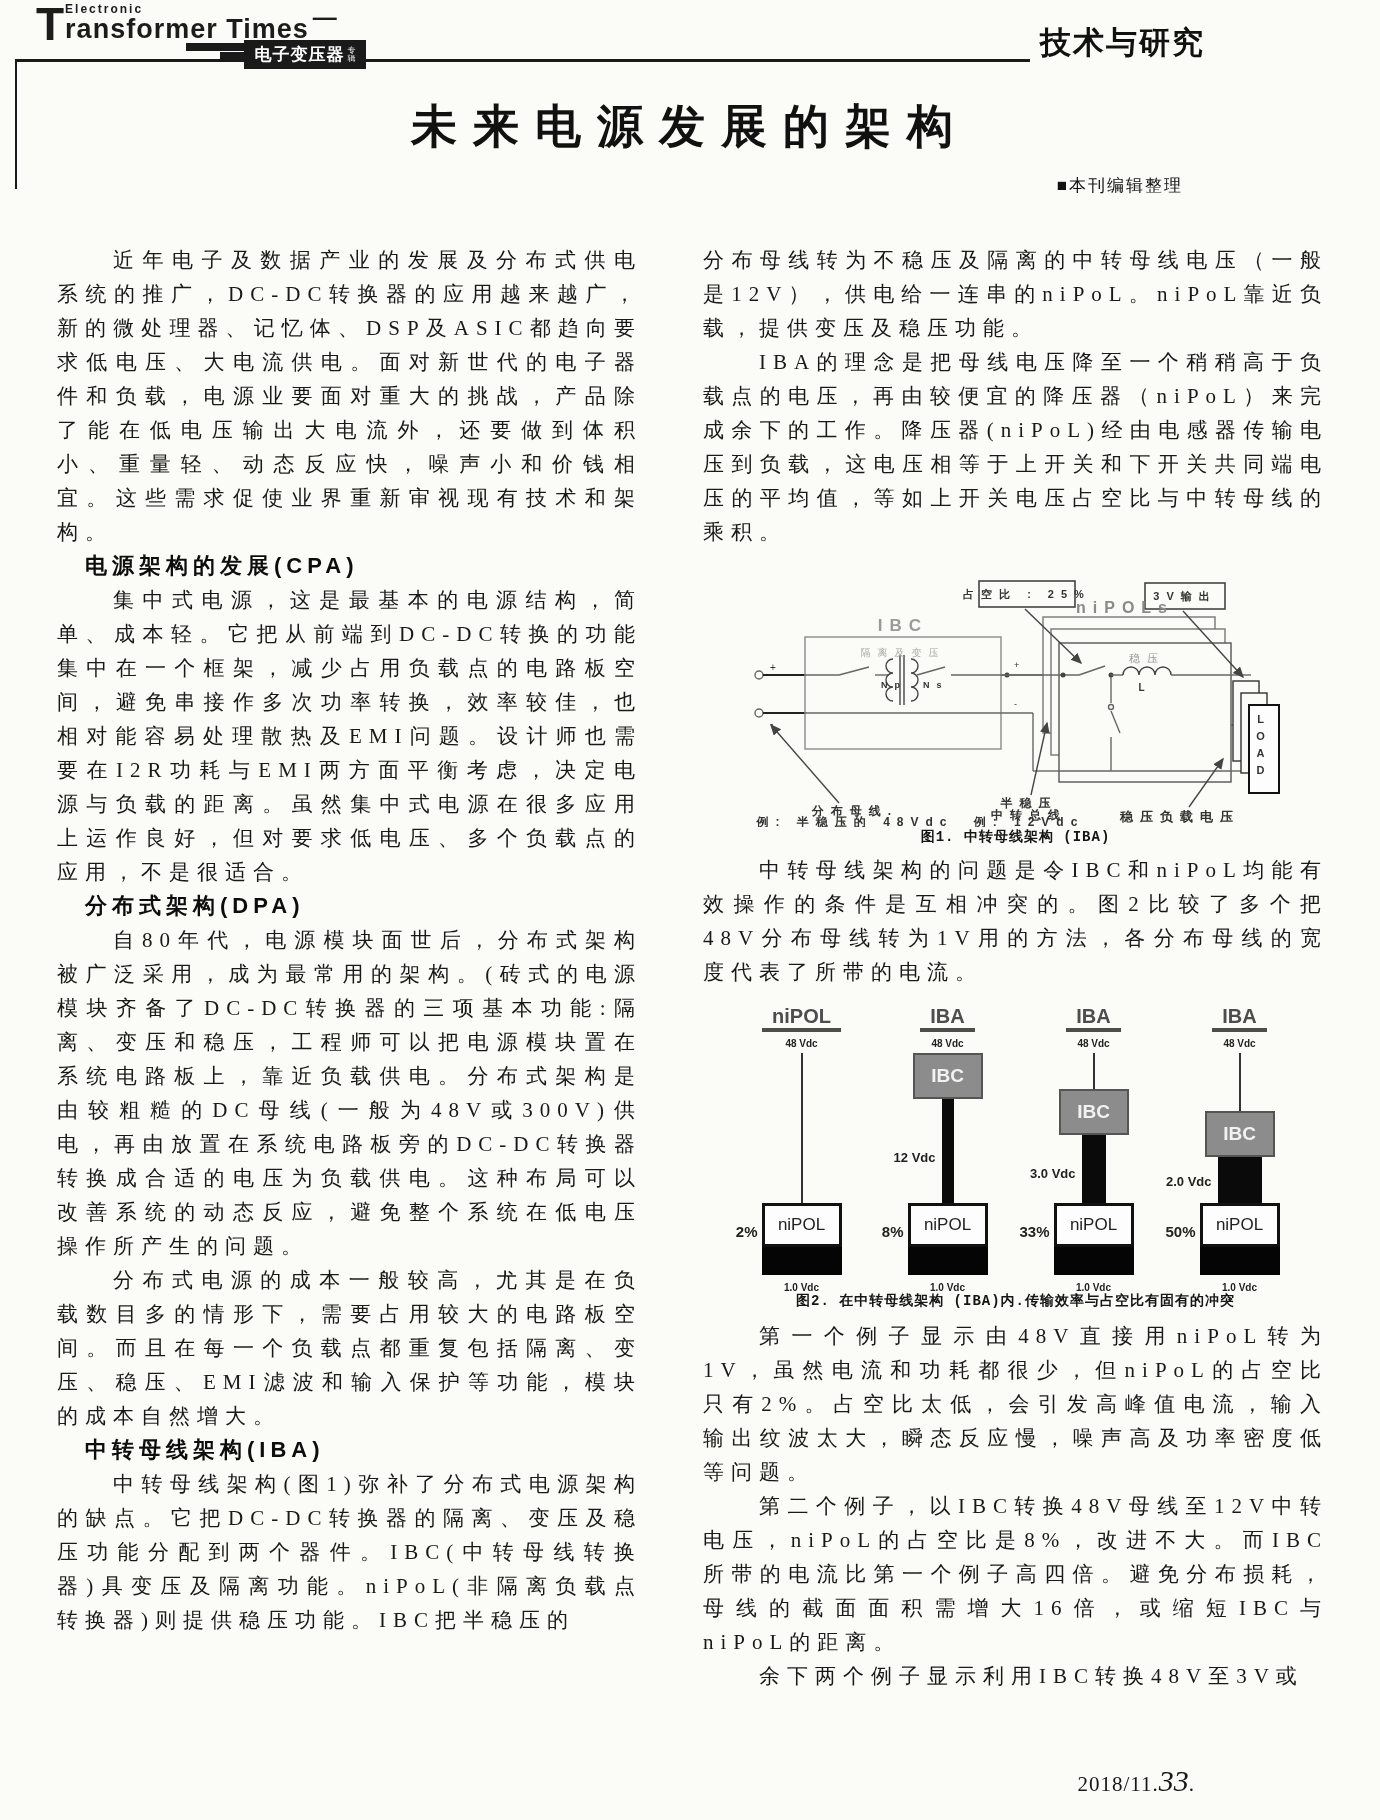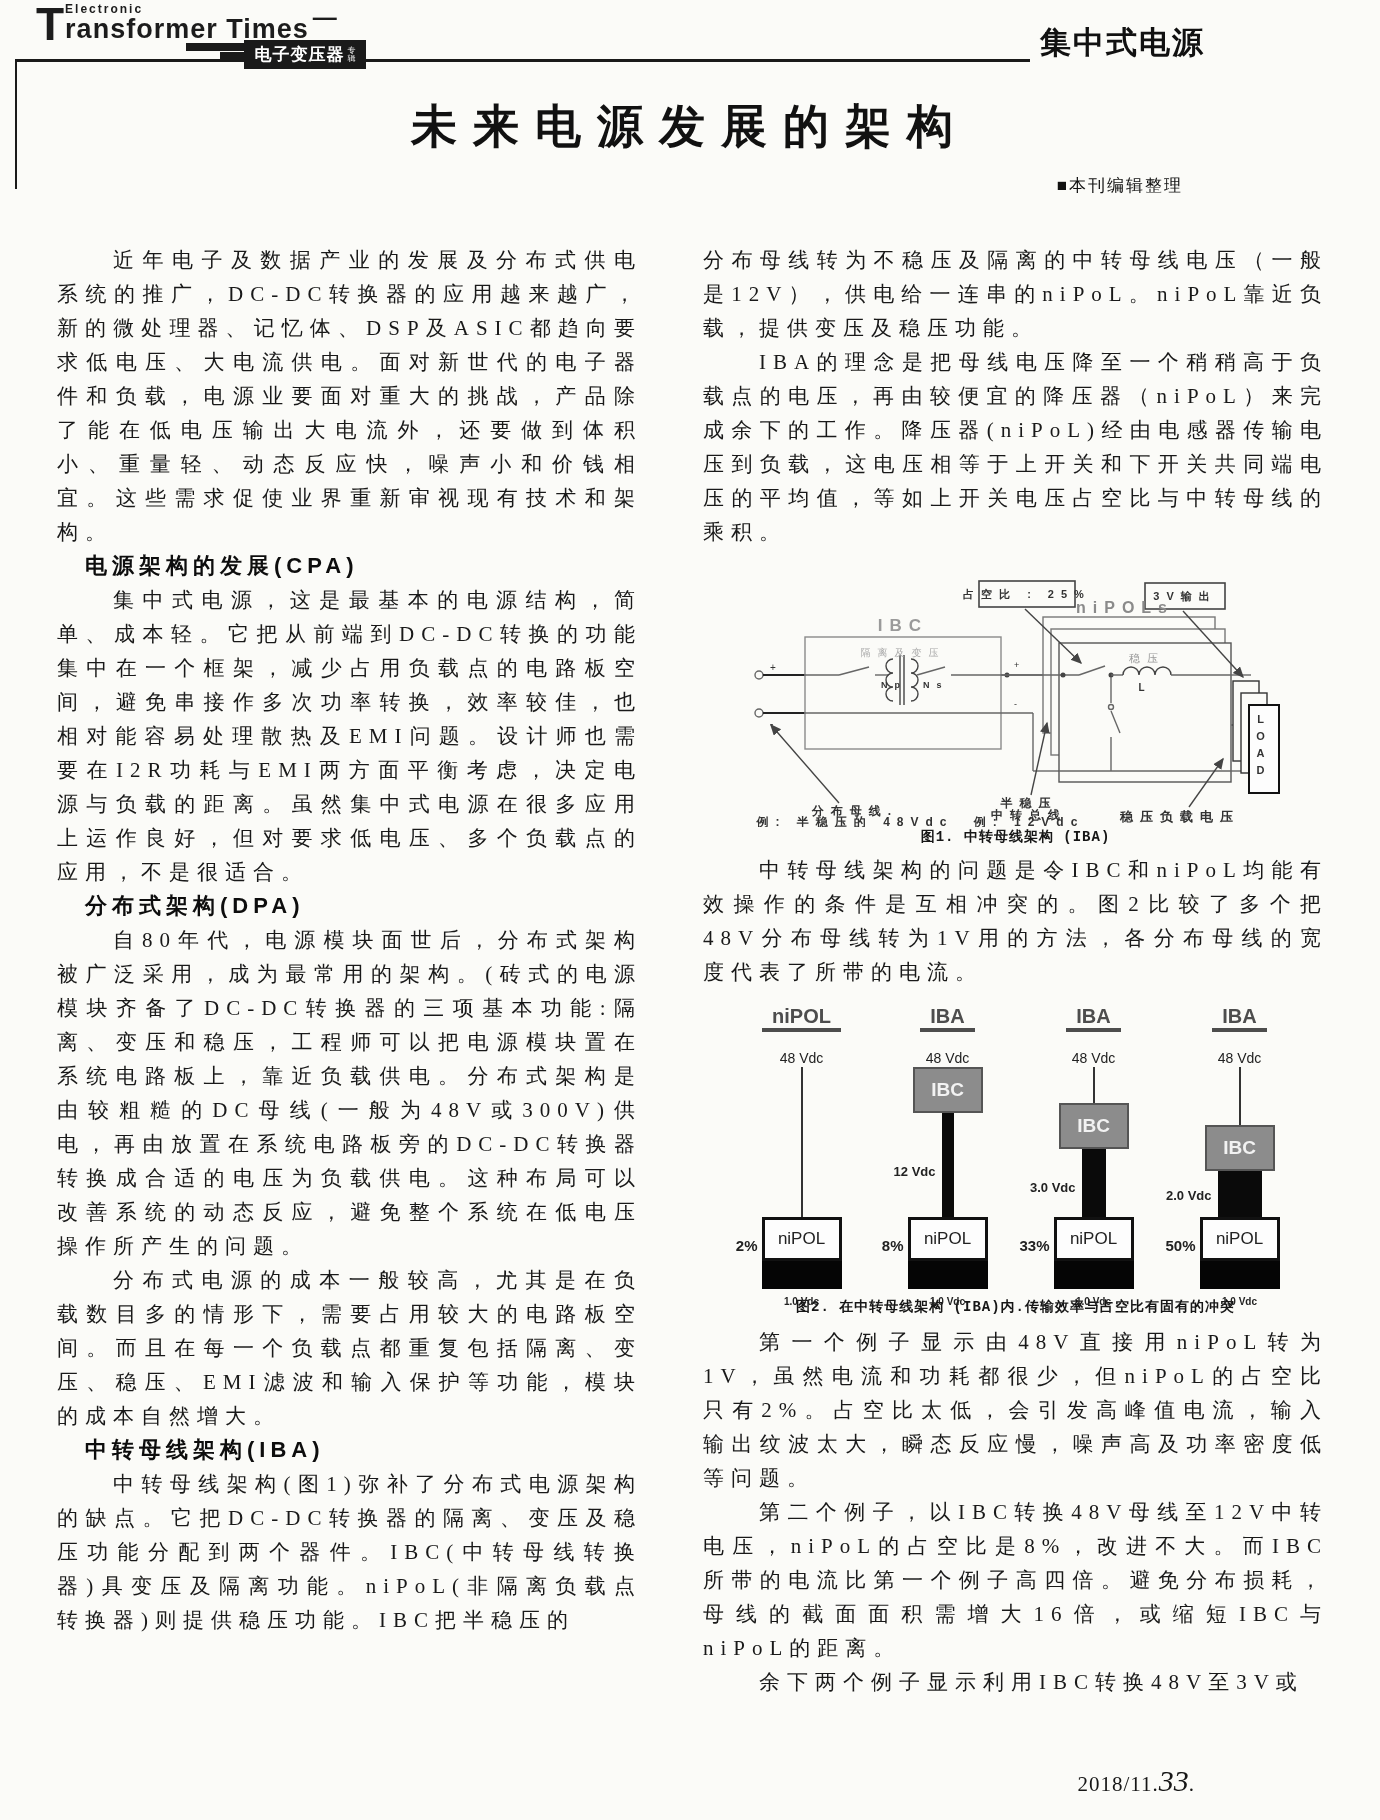--- a/index.html
+++ b/index.html
@@ -51,21 +51,21 @@
   .fig1 svg{display:block;margin:0 auto;}
   .svgtxt{font-family:"Liberation Sans","DejaVu Sans",sans-serif;}
 
   
   .fig2{position:relative;width:600px;height:292px;margin:10px auto 0 auto;
     font-family:"Liberation Sans","DejaVu Sans",sans-serif;letter-spacing:0;text-indent:0;text-align:center;}
   .f2col{position:absolute;top:0;width:132px;}
   .f2c1{left:20px;} .f2c2{left:166px;} .f2c3{left:312px;} .f2c4{left:458px;}
   .f2head{display:inline-block;font-weight:bold;font-size:20px;color:#4d4d4d;
     border-bottom:4px solid #4d4d4d;padding:0 10px 1px 10px;line-height:22px;}
-  .f2in{font-weight:normal;font-size:14px;color:#222;line-height:18px;margin-top:16px;}
+  .f2in{font-weight:bold;font-size:10px;color:#222;line-height:18px;margin-top:2px;}
   .f2stack{position:relative;height:150px;}
   .f2line{position:absolute;left:50%;transform:translateX(-50%);width:2px;background:#333;}
   .f2ibc{position:absolute;left:50%;transform:translateX(-50%);width:70px;height:46px;background:#8c8c8c;
     border:2px solid #555;box-sizing:border-box;color:#f2f2f2;font-weight:bold;font-size:19px;line-height:42px;}
   .f2bar{position:absolute;left:50%;transform:translateX(-50%);background:#0a0a0a;}
   .f2midlab{position:absolute;font-weight:bold;font-size:13px;color:#222;white-space:nowrap;margin-left:20px;}
   .f2niprow{position:relative;height:44px;}
   .f2nipol{position:absolute;left:50%;transform:translateX(-50%);width:80px;height:44px;background:#fdfdfd;
     border:3px solid #111;box-sizing:border-box;font-size:17px;color:#222;line-height:38px;}
   .f2duty{position:absolute;right:calc(50% + 44px);top:12px;font-weight:bold;font-size:15px;color:#222;}
@@ -96,21 +96,21 @@
     <div class="badge-step1"></div>
     <div class="badge-step2"></div>
     <div class="badge-box">
       <span class="badge-main">电子变压器</span>
       <span class="badge-side">
         <span>专</span>
         <span>辑</span>
       </span>
     </div>
   </div>
-  <div class="section-label">集中式电源</div>
+  <div class="section-label">技术与研究</div>
 
   <div class="title">未来电源发展的架构</div>
   <div class="byline">■本刊编辑整理</div>
 
   <div class="col col-left">
     <p class="para">近年电子及数据产业的发展及分布式供电系统的推广，DC-DC转换器的应用越来越广，新的微处理器、记忆体、DSP及ASIC都趋向要求低电压、大电流供电。面对新世代的电子器件和负载，电源业要面对重大的挑战，产品除了能在低电压输出大电流外，还要做到体积小、重量轻、动态反应快，噪声小和价钱相宜。这些需求促使业界重新审视现有技术和架构。</p>
     <p class="shead">电源架构的发展(CPA)</p>
     <p class="para">集中式电源，这是最基本的电源结构，简单、成本轻。它把从前端到DC-DC转换的功能集中在一个框架，减少占用负载点的电路板空间，避免串接作多次功率转换，效率较佳，也相对能容易处理散热及EMI问题。设计师也需要在I2R功耗与EMI两方面平衡考虑，决定电源与负载的距离。虽然集中式电源在很多应用上运作良好，但对要求低电压、多个负载点的应用，不是很适合。</p>
     <p class="shead">分布式架构(DPA)</p>
     <p class="para">自80年代，电源模块面世后，分布式架构被广泛采用，成为最常用的架构。(砖式的电源模块齐备了DC-DC转换器的三项基本功能:隔离、变压和稳压，工程师可以把电源模块置在系统电路板上，靠近负载供电。分布式架构是由较粗糙的DC母线(一般为48V或300V)供电，再由放置在系统电路板旁的DC-DC转换器转换成合适的电压为负载供电。这种布局可以改善系统的动态反应，避免整个系统在低电压操作所产生的问题。</p>
@@ -282,21 +282,21 @@
           <span class="f2midlab" style="top:112px;right:calc(50% + 28px);">2.0 Vdc</span>
         </div>
         <div class="f2niprow">
           <span class="f2duty">50%</span>
           <div class="f2nipol">niPOL</div>
         </div>
         <div class="f2out"></div>
         <div class="f2vout">1.0 Vdc</div>
       </div>
     </div>
-    <div class="figcap" style="margin:6px 0 8px 0;">图2. 在中转母线架构 (IBA)内.传输效率与占空比有固有的冲突</div>
+    <div class="figcap" style="margin:0 0 8px 0;">图2. 在中转母线架构 (IBA)内.传输效率与占空比有固有的冲突</div>
 
     <p class="para">第一个例子显示由48V直接用niPoL转为1V，虽然电流和功耗都很少，但niPoL的占空比只有2%。占空比太低，会引发高峰值电流，输入输出纹波太大，瞬态反应慢，噪声高及功率密度低等问题。</p>
     <p class="para">第二个例子，以IBC转换48V母线至12V中转电压，niPoL的占空比是8%，改进不大。而IBC所带的电流比第一个例子高四倍。避免分布损耗，母线的截面面积需增大16倍，或缩短IBC与niPoL的距离。</p>
     <p class="para">余下两个例子显示利用IBC转换48V至3V或</p>
   </div>
 
   <div class="footer">
     <span class="issue">2018/11.</span><span class="pg">33</span><span class="issue">.</span>
   </div>
 

